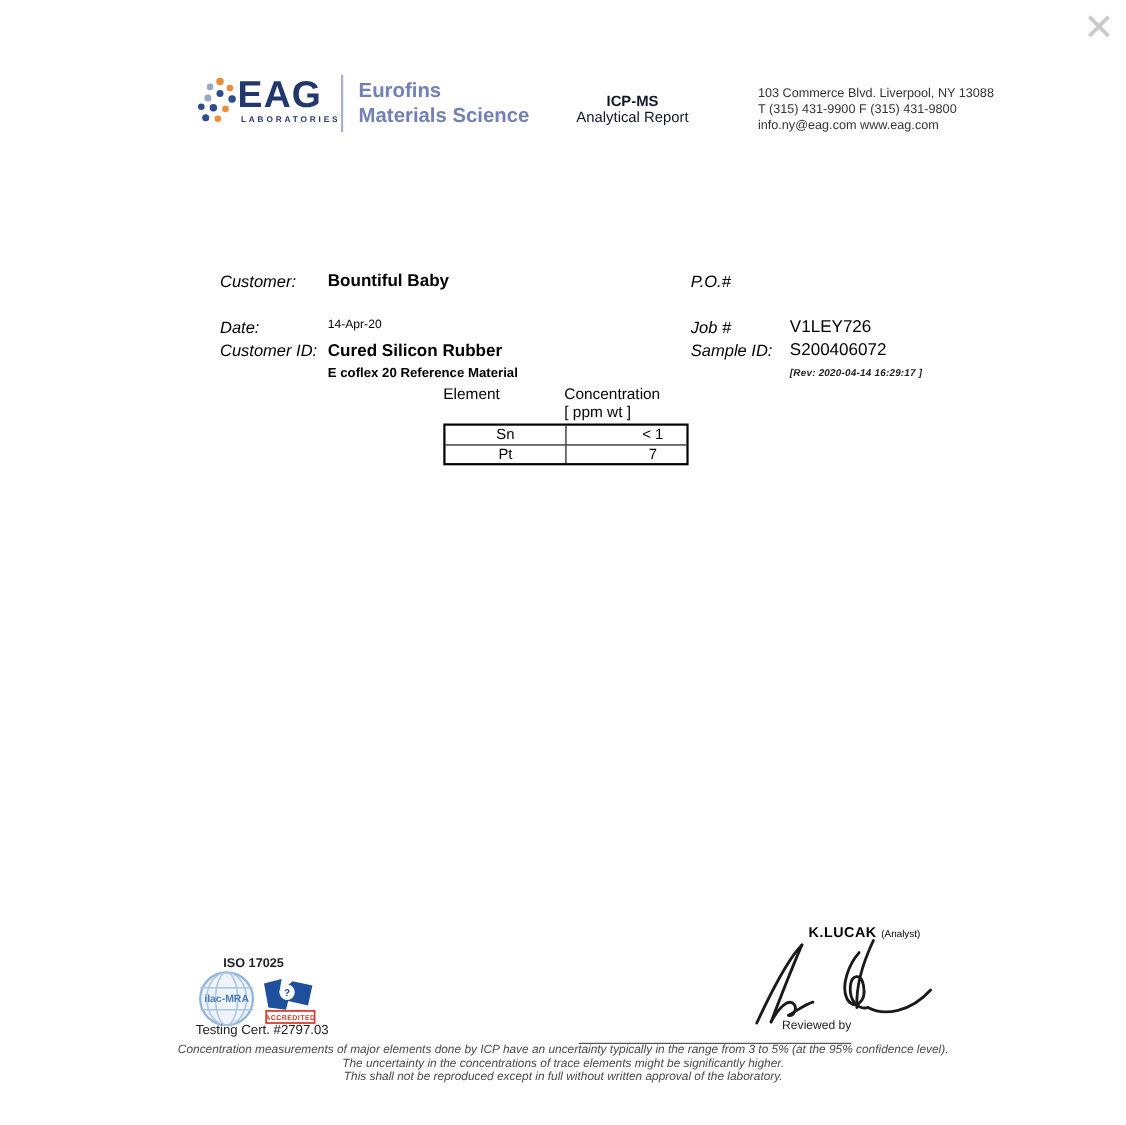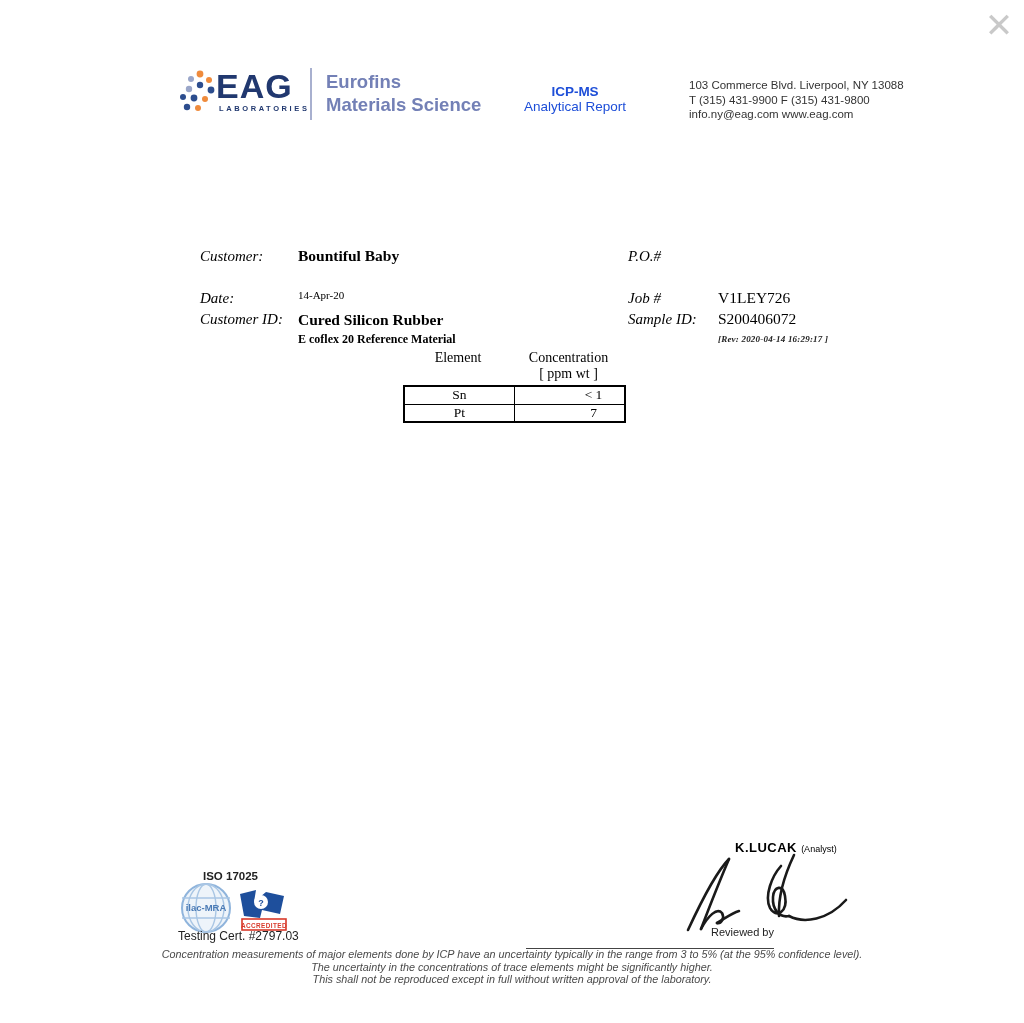--- a/index.html
+++ b/index.html
@@ -11,33 +11,33 @@
   .close-x{left:982px;top:8px;width:34px;height:34px;color:#c9c9c9;font-size:34px;line-height:34px;
            text-align:center;font-weight:300;cursor:default;font-family:"DejaVu Sans",sans-serif;}
 
   
   .eag-word{left:216px;top:70px;font-size:34px;font-weight:bold;color:#21386f;letter-spacing:1px;
             font-family:"Liberation Sans",sans-serif;line-height:32px;}
   .eag-sub{left:219px;top:104px;font-size:7.5px;font-weight:bold;color:#21386f;letter-spacing:2.6px;text-align:right;}
   .logo-dots{left:178px;top:68px;}
   .logo-divider{left:310px;top:68px;width:1.5px;height:52px;background:#a8b0cf;}
   .eurofins{left:326px;top:70px;font-size:18.5px;font-weight:bold;color:#7380b6;line-height:23px;}
-  .report-title{left:495px;top:84px;width:160px;text-align:center;font-size:13.5px;color:#1d4ed8;line-height:15px;}
+  .report-title{left:495px;top:84px;width:160px;text-align:center;font-size:13.5px;color:#0f172a;line-height:15px;}
   .report-title .rt1{font-weight:bold;}
   .address{left:689px;top:78px;font-size:11.5px;color:#333;line-height:14.5px;}
 
   
-  .ser{font-family:Liberation Serif, serif;}
+  .ser{font-family:Liberation Sans, sans-serif;}
   .lbl{font-style:italic;font-size:15px;}
   .val{font-weight:bold;font-size:15.5px;}
   .rev{font-size:9px;font-weight:bold;font-style:italic;color:#222;letter-spacing:.2px;}
 
   
   .tbl-head{left:403px;top:350px;width:221px;display:flex;}
-  .tbl-head div{text-align:center;font-size:14px;line-height:16px;}
+  .tbl-head div{font-size:14px;line-height:16px;}
   .tbl-box{left:403px;top:385px;width:219px;border:2.5px solid #000;}
   .tbl-row{display:flex;height:16.5px;gap:48px;}
   .tbl-row + .tbl-row{border-top:1.5px solid #000;}
   .tbl-cell{font-size:13.5px;text-align:center;line-height:16.5px;}
   .tbl-cell.c1{width:109px;border-right:1.5px solid #000;}
   .tbl-cell.c2{flex:1;}
 
   
   .analyst{left:735px;top:840px;font-size:13px;font-weight:bold;letter-spacing:.5px;}
   .analyst .role{font-weight:normal;font-size:9px;letter-spacing:0;}

